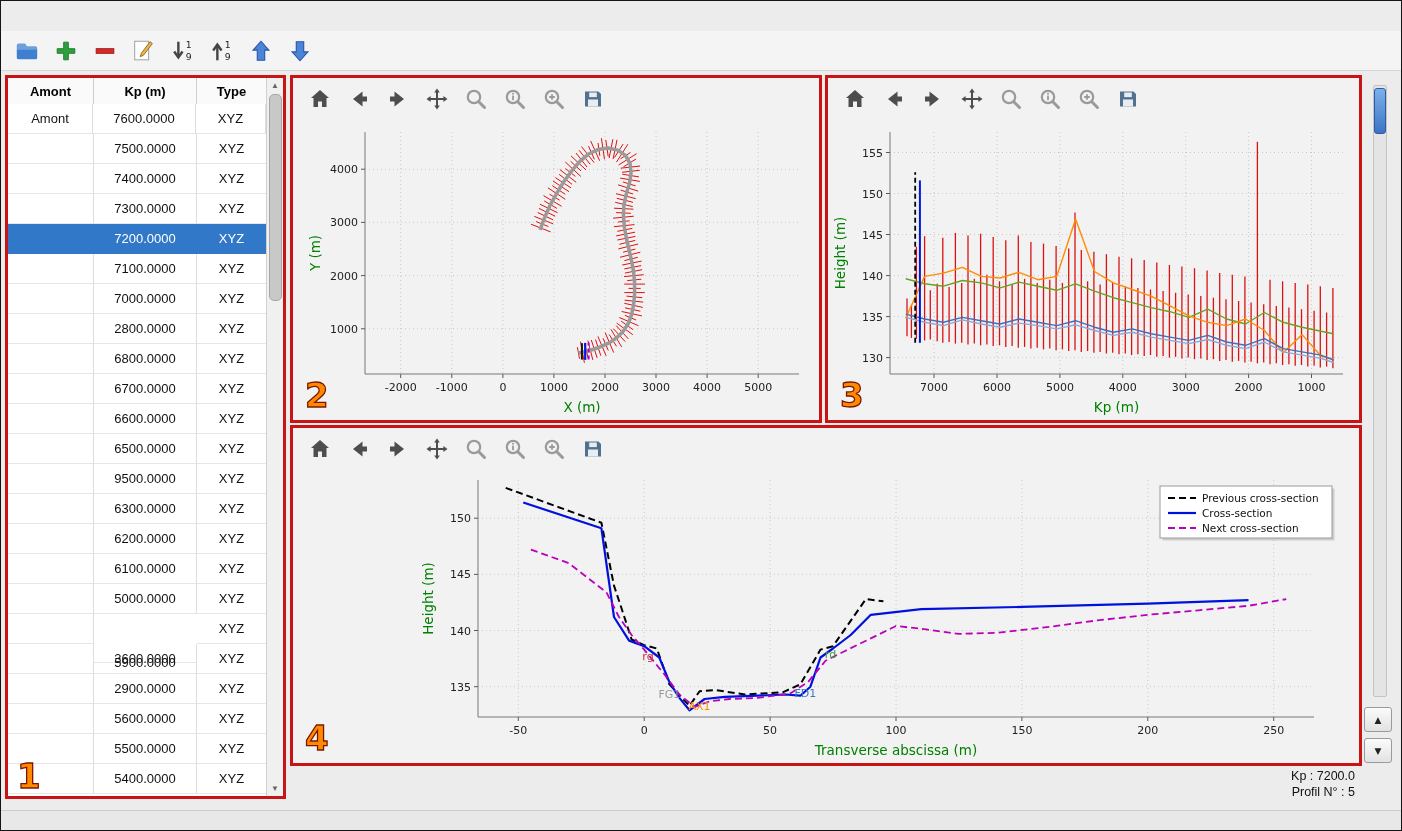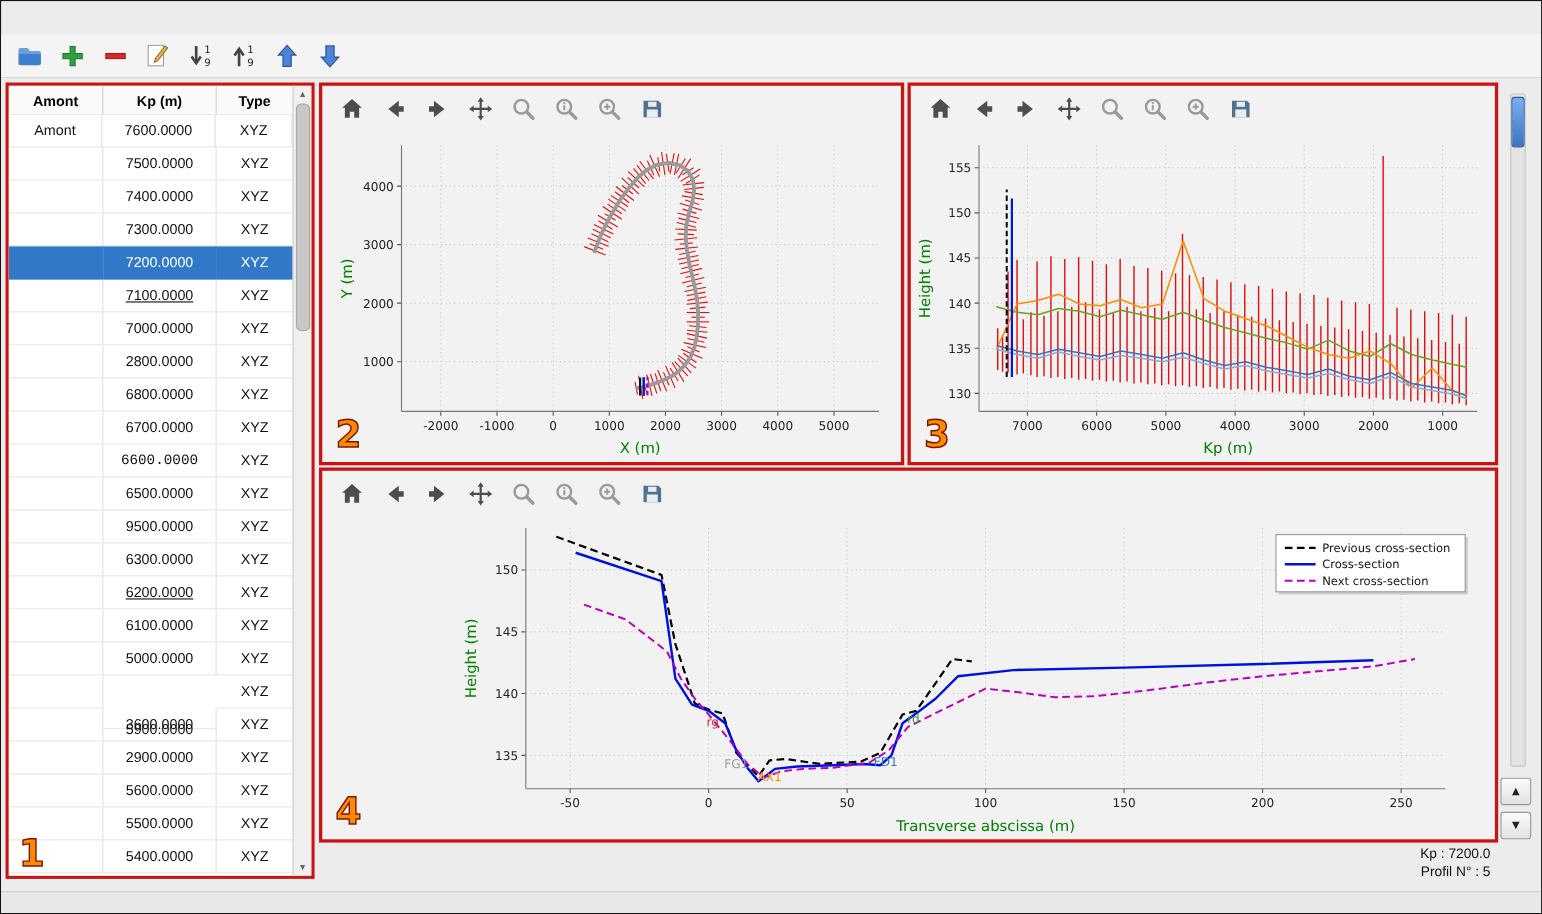--- a/index.html
+++ b/index.html
@@ -133,21 +133,21 @@
             <div class="td" style="width: 103px;">7300.0000</div>
             <div class="td" style="width: 70px;">XYZ</div>
           </div>
           <div class="trow selected">
             <div class="td" style="width: 86px;"></div>
             <div class="td" style="width: 103px;">7200.0000</div>
             <div class="td" style="width: 70px;">XYZ</div>
           </div>
           <div class="trow">
             <div class="td" style="width: 86px;"></div>
-            <div class="td" style="width: 103px; text-decoration: underline;">7100.0000</div>
+            <div class="td" style="width: 103px;">7100.0000</div>
             <div class="td" style="width: 70px;">XYZ</div>
           </div>
           <div class="trow">
             <div class="td" style="width: 86px;"></div>
             <div class="td" style="width: 103px;">7000.0000</div>
             <div class="td" style="width: 70px;">XYZ</div>
           </div>
           <div class="trow">
             <div class="td" style="width: 86px;"></div>
             <div class="td" style="width: 103px;">2800.0000</div>
@@ -158,41 +158,41 @@
             <div class="td" style="width: 103px;">6800.0000</div>
             <div class="td" style="width: 70px;">XYZ</div>
           </div>
           <div class="trow">
             <div class="td" style="width: 86px;"></div>
             <div class="td" style="width: 103px;">6700.0000</div>
             <div class="td" style="width: 70px;">XYZ</div>
           </div>
           <div class="trow">
             <div class="td" style="width: 86px;"></div>
-            <div class="td" style="width: 103px; font-family: Liberation Mono, monospace;">6600.0000</div>
+            <div class="td" style="width: 103px;">6600.0000</div>
             <div class="td" style="width: 70px;">XYZ</div>
           </div>
           <div class="trow">
             <div class="td" style="width: 86px;"></div>
             <div class="td" style="width: 103px;">6500.0000</div>
             <div class="td" style="width: 70px;">XYZ</div>
           </div>
           <div class="trow">
             <div class="td" style="width: 86px;"></div>
             <div class="td" style="width: 103px;">9500.0000</div>
             <div class="td" style="width: 70px;">XYZ</div>
           </div>
           <div class="trow">
             <div class="td" style="width: 86px;"></div>
             <div class="td" style="width: 103px;">6300.0000</div>
             <div class="td" style="width: 70px;">XYZ</div>
           </div>
           <div class="trow">
             <div class="td" style="width: 86px;"></div>
-            <div class="td" style="width: 103px; text-decoration: underline;">6200.0000</div>
+            <div class="td" style="width: 103px;">6200.0000</div>
             <div class="td" style="width: 70px;">XYZ</div>
           </div>
           <div class="trow">
             <div class="td" style="width: 86px;"></div>
             <div class="td" style="width: 103px;">6100.0000</div>
             <div class="td" style="width: 70px;">XYZ</div>
           </div>
           <div class="trow">
             <div class="td" style="width: 86px;"></div>
             <div class="td" style="width: 103px;">5000.0000</div>

